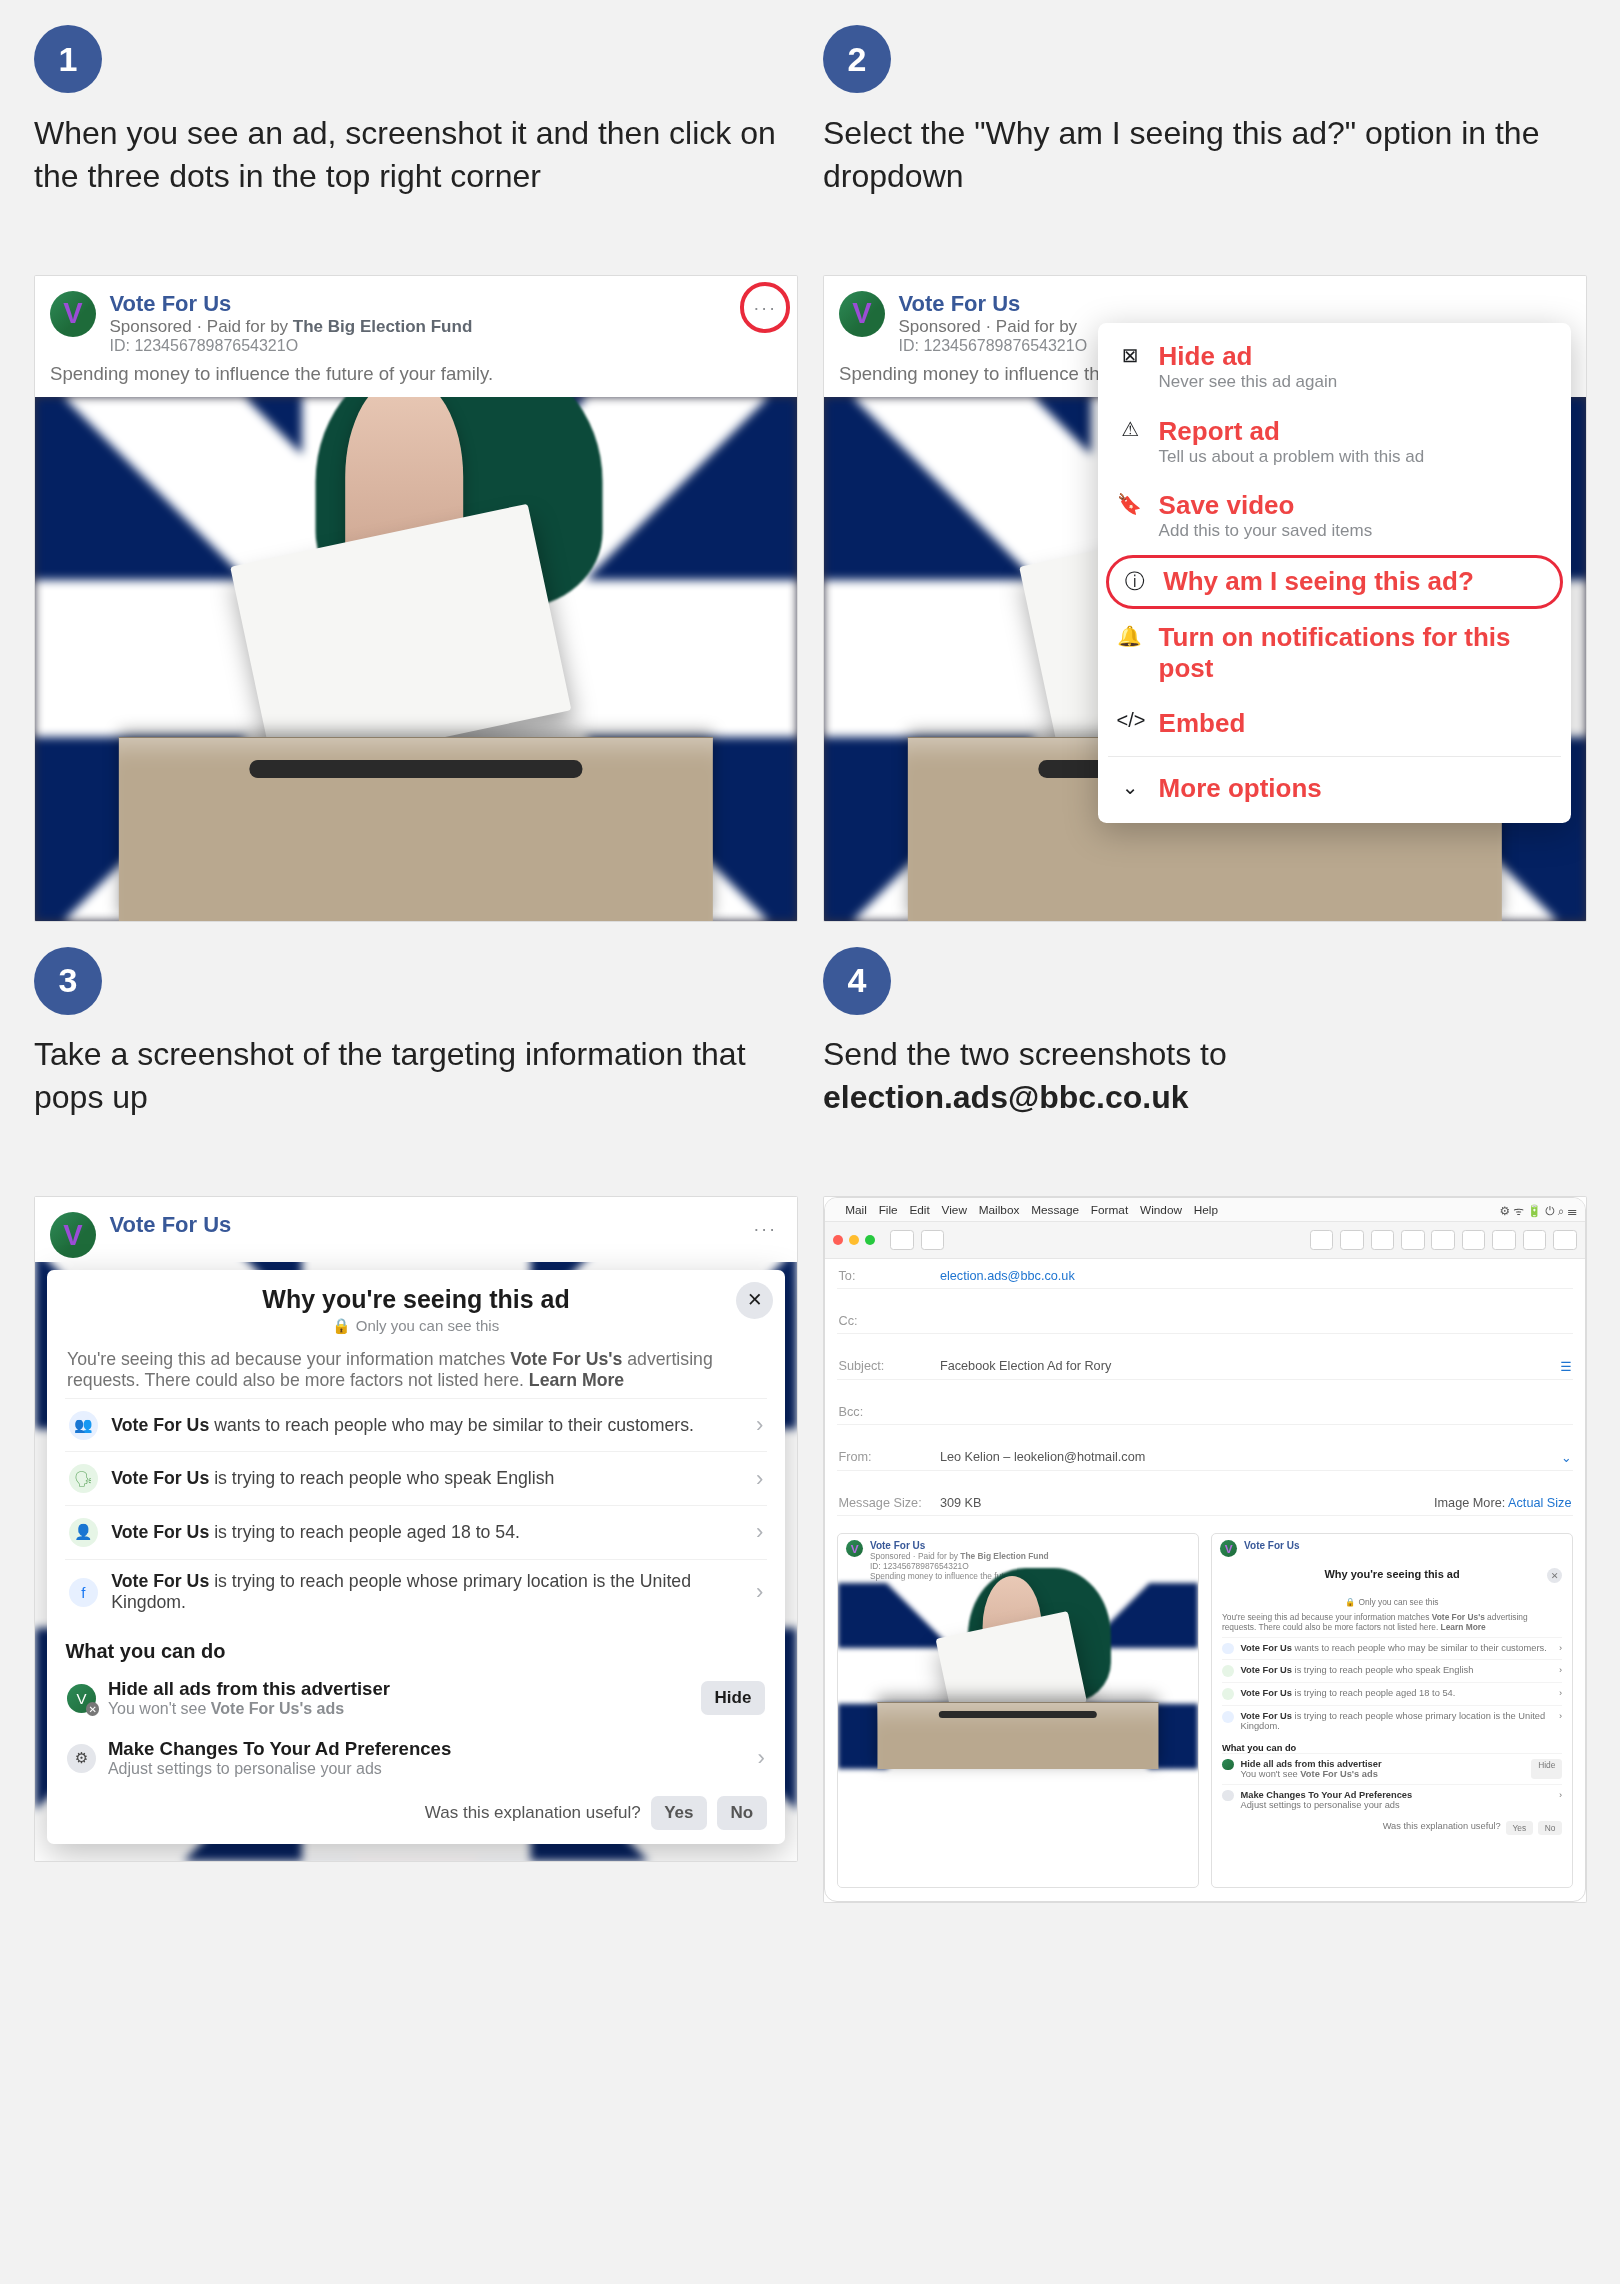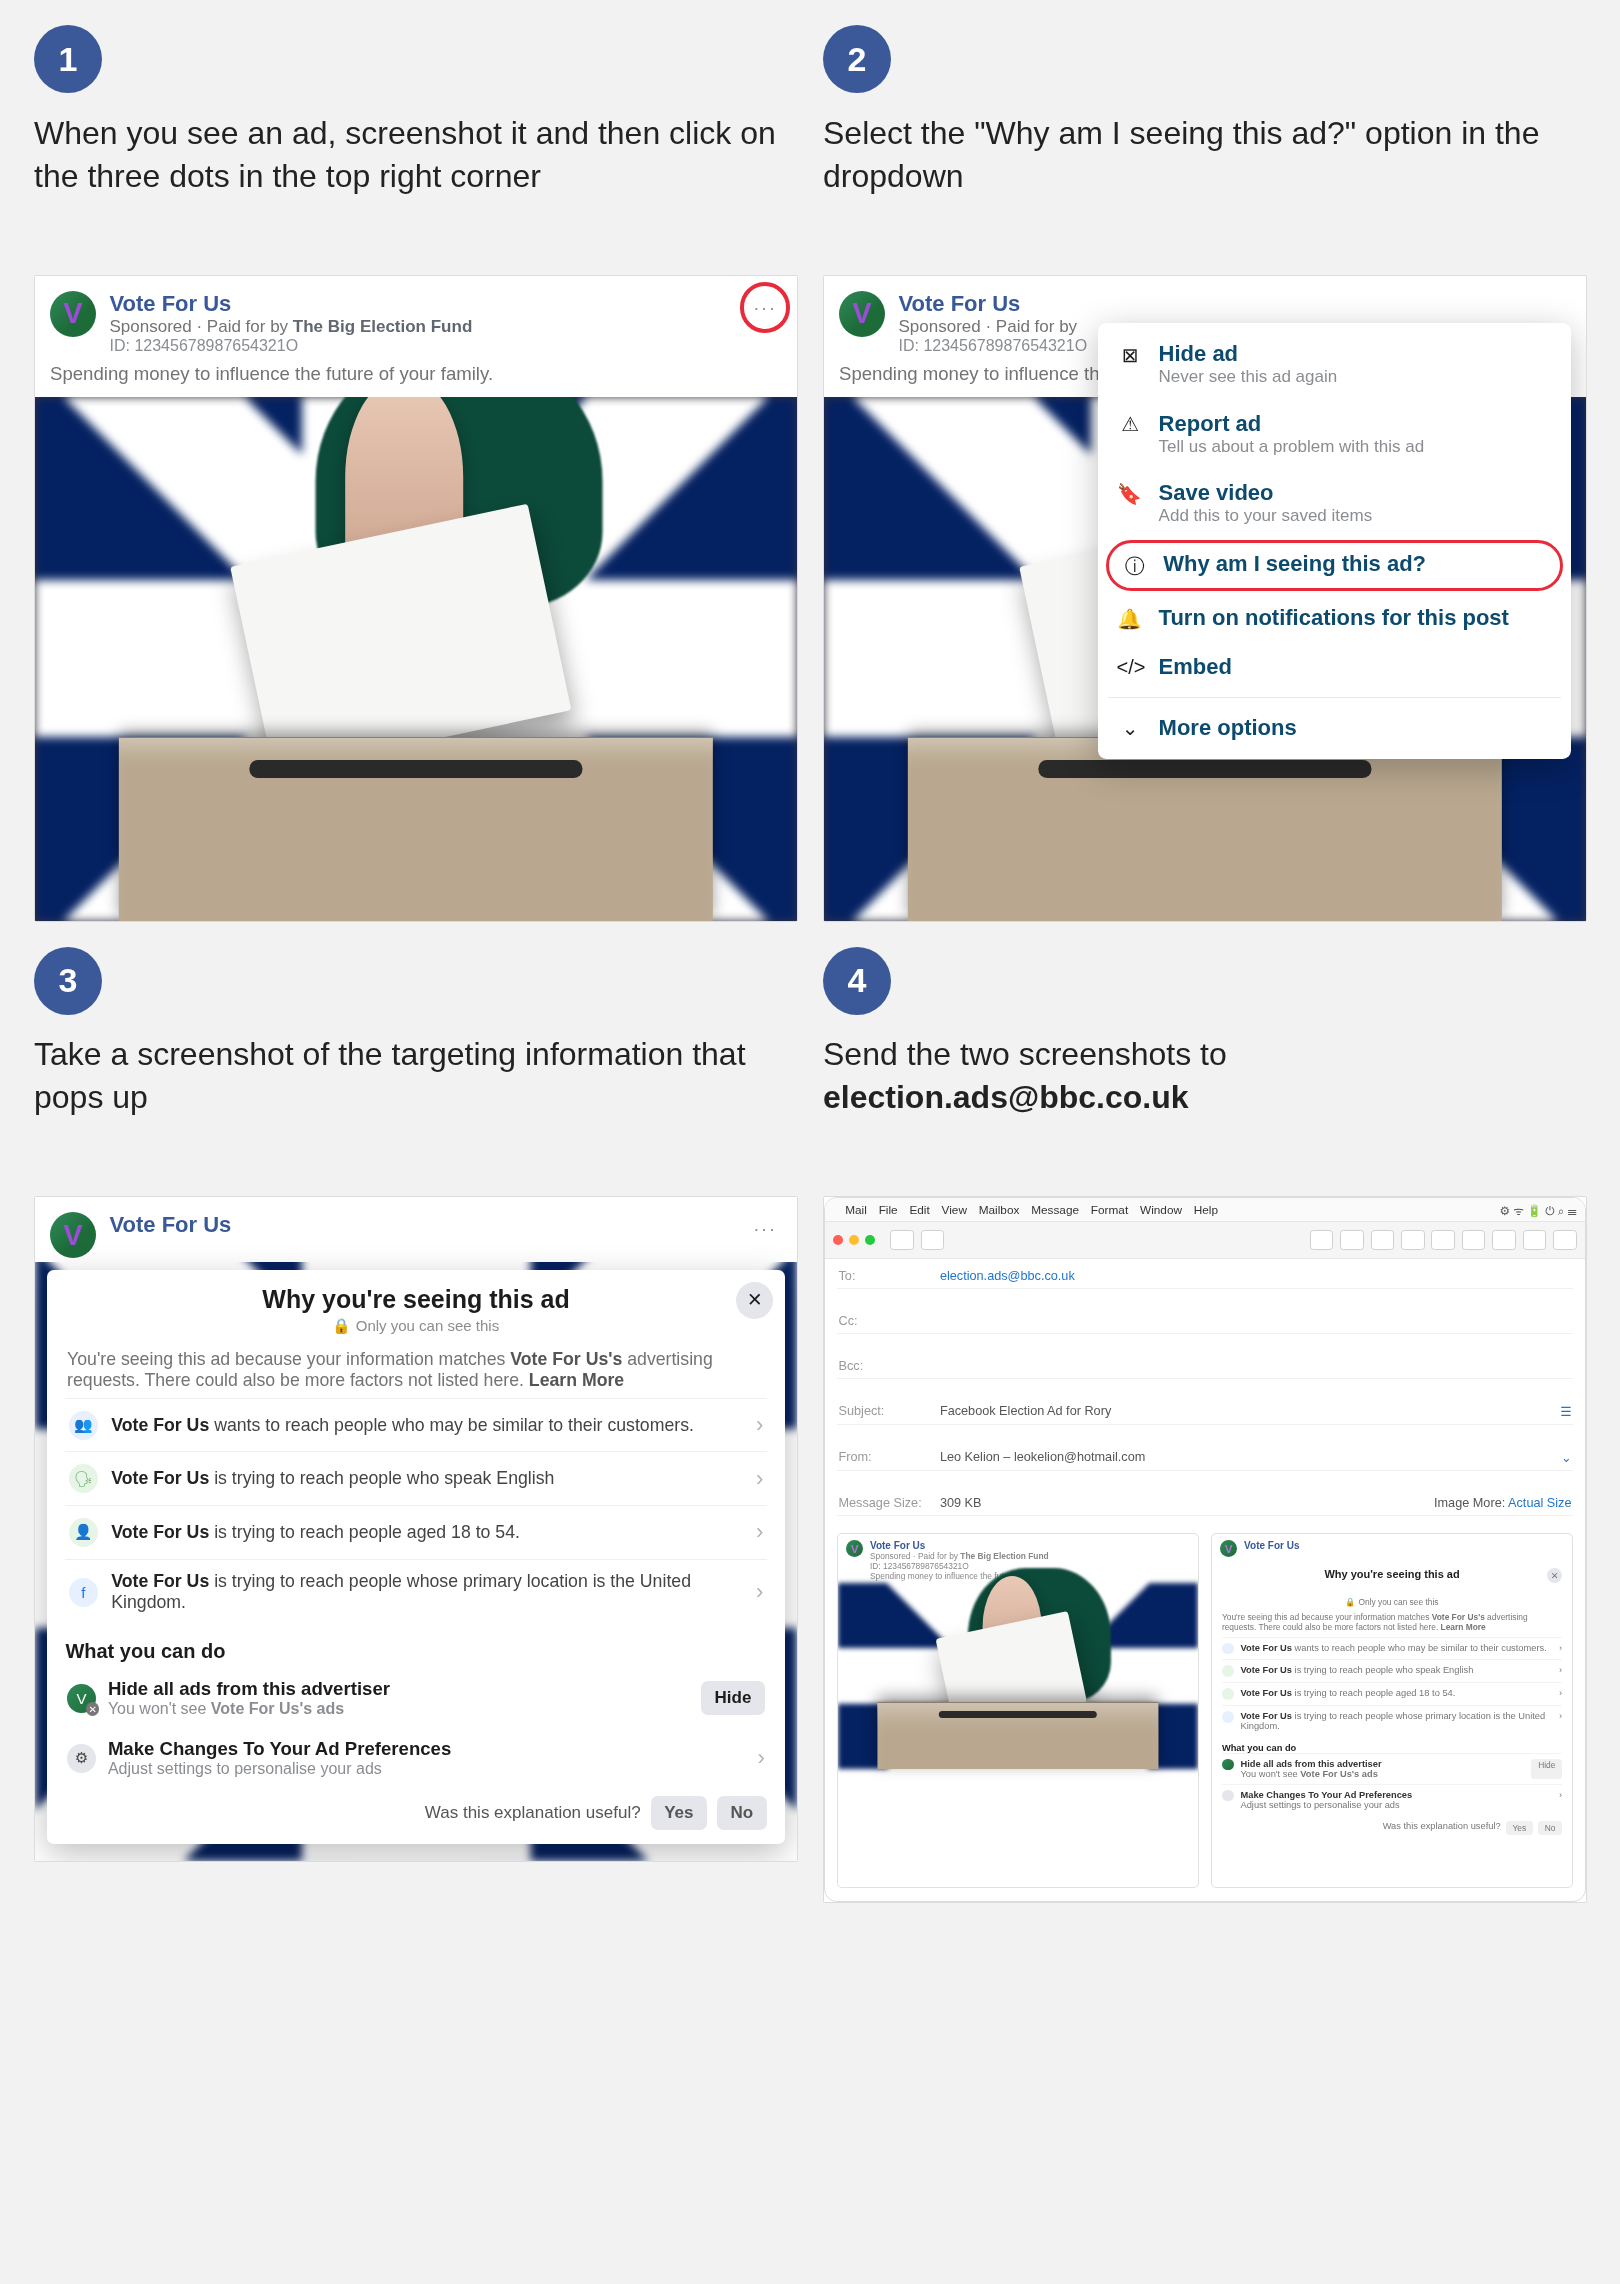--- a/index.html
+++ b/index.html
@@ -143,21 +143,21 @@
     width: 473px; background:#fff; border-radius: 8.4px;
     box-shadow: 0 8.4px 34px rgba(0,0,0,.25);
     padding: 6.8px 0;
     z-index: 5;
   }
   .dd-item {
     display:flex; align-items:flex-start; gap:15px;
     padding: 11.8px 18.6px;
   }
   .dd-item .icon { width:27px; text-align:center; font-size:20px; color:#1c1e21; flex:0 0 27px; margin-top:1.7px;}
-  .dd-item .labels .title { font-size:22px; font-weight:600; color:#0c4a6e;}
+  .dd-item .labels .title { font-size:26px; font-weight:600; color:#ef4444;}
   .dd-item .labels .subtitle { font-size:17px; color: var(--muted2); }
   .dd-sep { height:0.8px; background:#e9e9e9; margin:5px 10px; }
   .dd-item.highlight {
     border: 3.4px solid var(--highlight);
     border-radius: 34px;
     margin: 1.7px 8.4px;
     padding: 8.4px 11.8px;
   }
 
   
@@ -518,27 +518,27 @@
 
           <div class="mailfields">
             <div class="mfield">
               <span class="k">To:</span>
               <span class="v link">election.ads@bbc.co.uk</span>
             </div>
             <div class="mfield">
                 <span class="k">Cc:</span>
               </div>
             <div class="mfield">
-                <span class="k">Bcc:</span>
-              </div>
-            <div class="mfield">
               <span class="k">Subject:</span>
               <span class="v">Facebook Election Ad for Rory</span>
               <span class="right">☰</span>
             </div>
+            <div class="mfield">
+                <span class="k">Bcc:</span>
+              </div>
             <div class="mfield">
               <span class="k">From:</span>
               <span class="v">Leo Kelion – leokelion@hotmail.com</span>
               <span class="right">⌄</span>
             </div>
             <div class="mfield">
               <span class="k">Message Size:</span>
               <span class="v">309 KB</span>
               <span class="right" style="color:#555;">
                 <span>Image More:</span>

